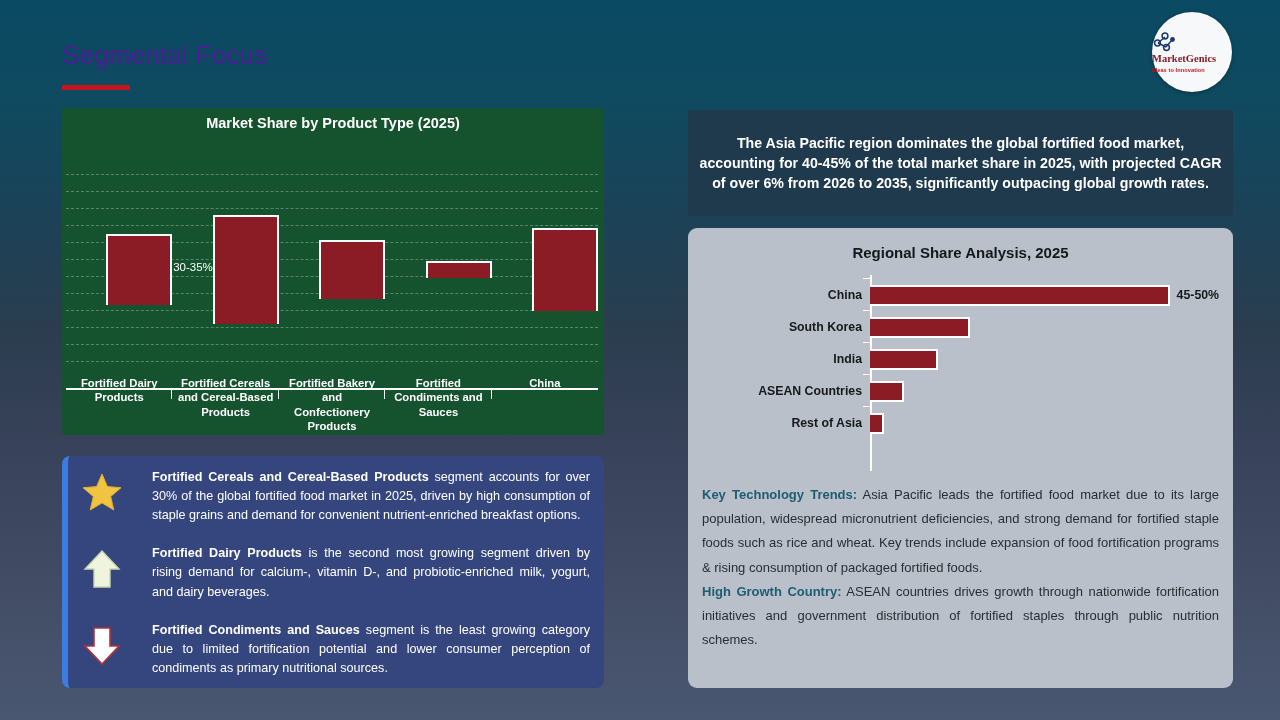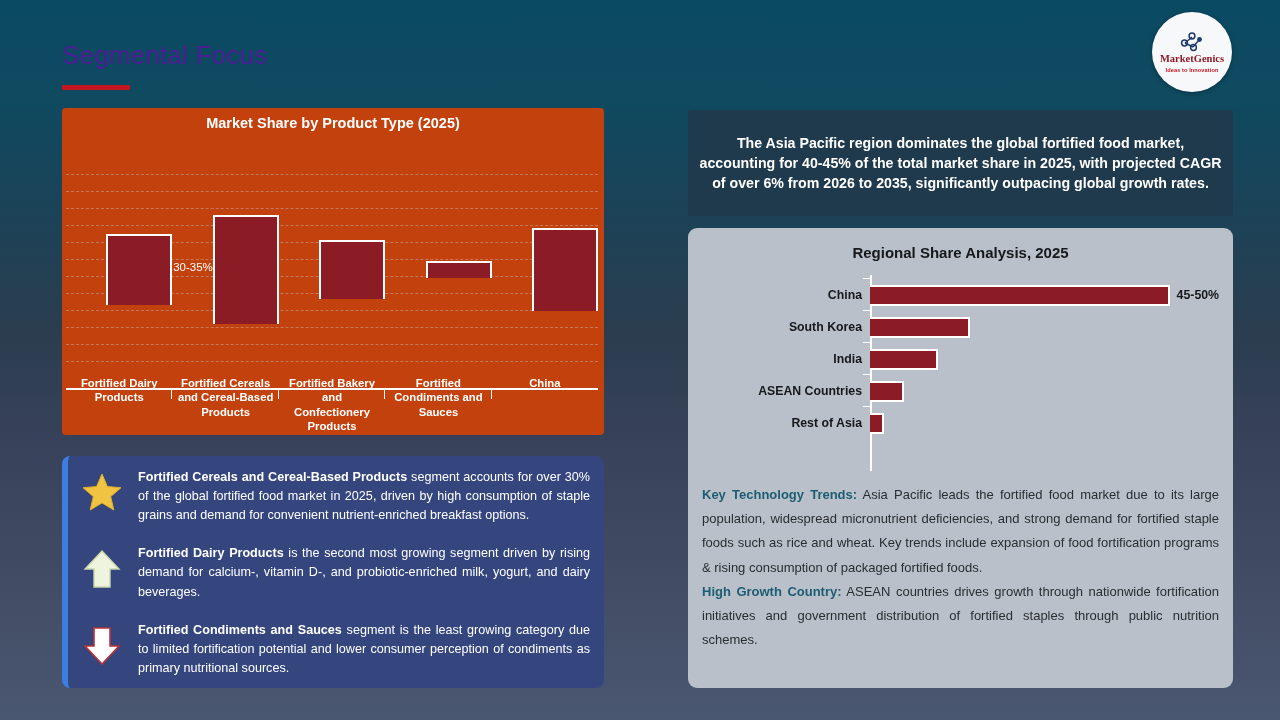--- a/index.html
+++ b/index.html
@@ -23,34 +23,34 @@
   }
   .title-rule {
     position: absolute; left: 62px; top: 85px;
     width: 68px; height: 5px; background: #c3151f;
   }
   .logo-badge {
     position: absolute; left: 1152px; top: 12px;
     width: 80px; height: 80px; border-radius: 50%;
     background: #f7f8fa;
     display: flex; flex-direction: column;
-    align-items: center; justify-content: center;
+    justify-content: center;
     box-shadow: 0 1px 4px rgba(0,0,0,.35);
   }
   .logo-mark { width: 26px; height: 22px; margin-bottom: 1px; }
   .logo-name { font-size: 10.5px; font-weight: bold; color: #8b1c26;
                font-family: "Liberation Serif", serif; line-height: 1; }
   .logo-tag { font-size: 5.6px; font-weight: bold; color: #c3151f;
               margin-top: 2px; letter-spacing: .1px; }
 
   
   .chart-panel {
     position: absolute; left: 62px; top: 108px;
     width: 542px; height: 327px;
-    background: #c2410c; border-radius: 4px;
+    background: #14532d; border-radius: 4px;
   }
   .chart-title {
     text-align: center; color: #ffffff; font-size: 14.5px;
     font-weight: bold; padding-top: 7px;
   }
   .plot {
     position: absolute; left: 2px; top: 40px;
     width: 538px; height: 285px;
   }
   .gridlines { position: absolute; left: 0; top: 0; right: 0; bottom: 0; }
@@ -98,21 +98,21 @@
 
   
   .insight-panel {
     position: absolute; left: 62px; top: 456px;
     width: 542px; height: 232px;
     background: #35467e; border-radius: 8px;
     border-left: 6px solid #3b7de0;
     padding: 12px 14px 10px 8px;
     display: flex; flex-direction: column; justify-content: space-between;
   }
-  .insight-row { display: flex; align-items: flex-start; gap: 10px; justify-content: center; }
+  .insight-row { display: flex; align-items: flex-start; gap: 24px; justify-content: center; }
   .insight-icon { width: 52px; flex: 0 0 52px; display: flex;
                   align-items: center; justify-content: center; padding-top: 4px; }
   .insight-text {
     flex: 1; color: #ffffff; font-size: 12.6px; line-height: 1.52;
     text-align: justify;
   }
   .insight-text b { font-weight: bold; }
 
   
   .callout {

